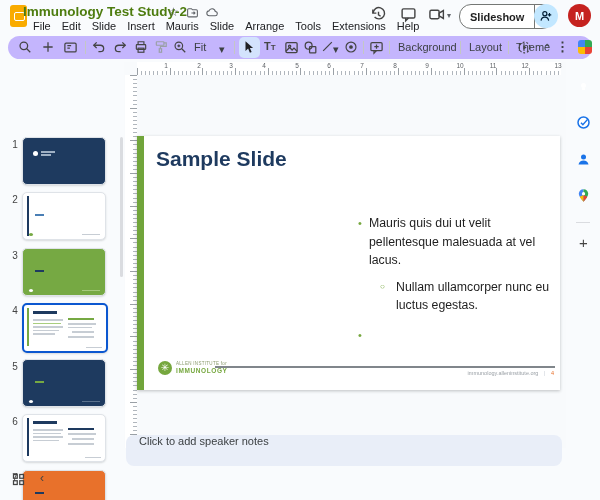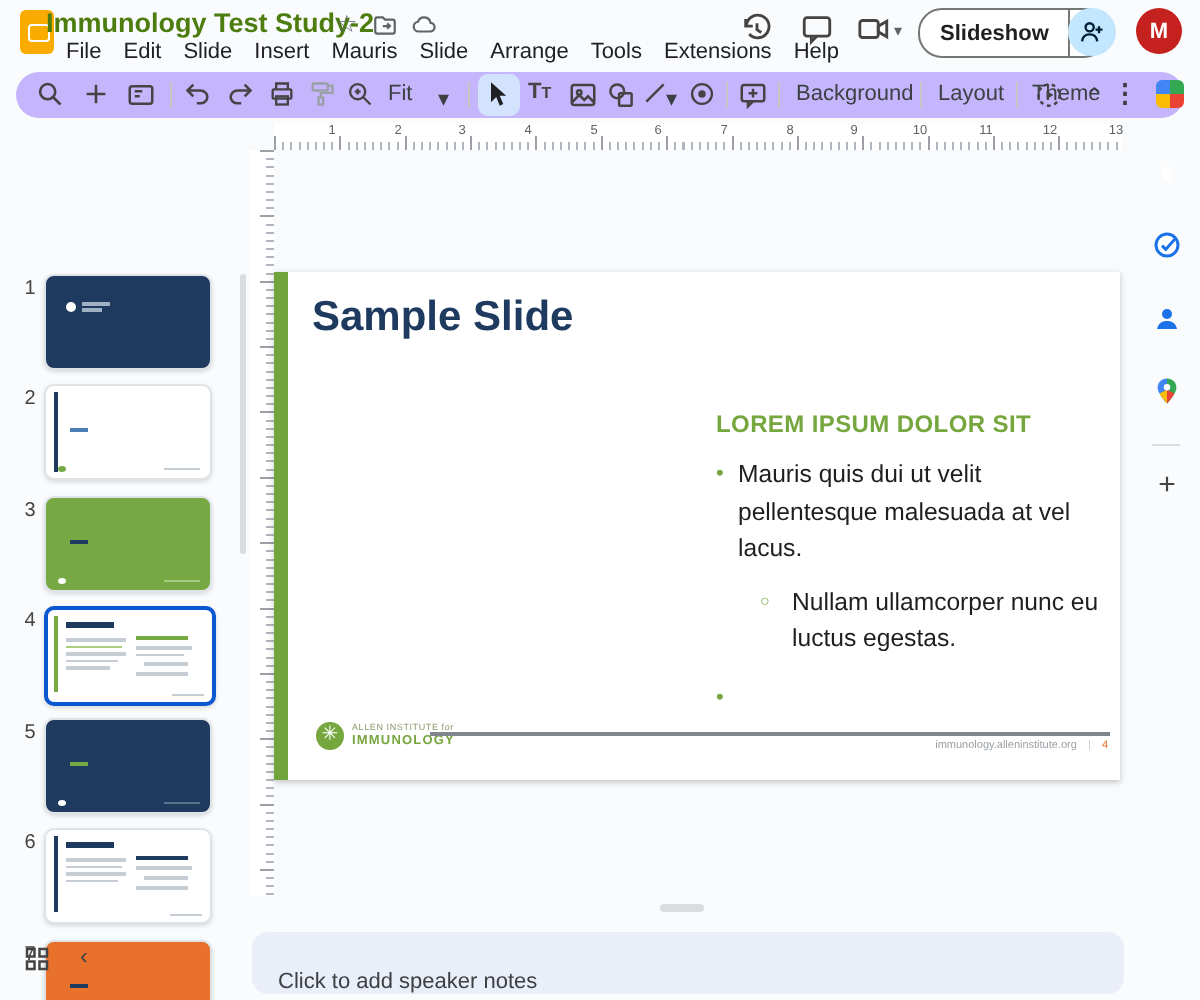--- a/index.html
+++ b/index.html
@@ -59,21 +59,21 @@
   .brow.sub .bmark{width:16px;font-size:8px;line-height:18.5px}
   .s-footer-line{position:absolute;left:78px;top:230px;width:340px;height:2px;background:#80868b}
   .flogo{position:absolute;left:21px;top:225px;width:14px;height:14px;border-radius:50%;background:#76a73e;color:#fff;font-size:10px;line-height:14px;text-align:center}
   .forg{position:absolute;left:39px;top:226px;line-height:1.1}
   .forg .l1{font-size:4.5px;color:#8a9a6d;letter-spacing:.3px}
   .forg .l2{font-size:6.5px;color:#76a73e;font-weight:bold;letter-spacing:.6px}
   .furl{position:absolute;right:6px;top:234px;font-size:5.5px;color:#9aa0a6}
   .furl .pg{color:#e8712b}
   
   .handle{position:absolute;left:330px;top:452px;width:22px;height:4px;border-radius:2px;background:#dadce0;cursor:row-resize}
-  .notes{position:absolute;left:126px;top:466px;width:436px;height:31px;border-radius:8px;background:#e9eef8;display:flex;align-items:flex-end;cursor:text}
+  .notes{position:absolute;left:126px;top:435px;width:436px;height:31px;border-radius:8px;background:#e9eef8;display:flex;align-items:flex-start;cursor:text}
   .notes span{margin-left:13px;font-size:11px;color:#3c4043}
   .notes-exp{position:absolute;left:584px;top:469px;font-size:11px;color:#5f6368;cursor:pointer}
   
   .rpanel{position:absolute;right:0;top:62px;width:34px;bottom:0;background:#f9fbfd}
   .rp-ico{position:absolute;left:10px;width:15px;height:15px;cursor:pointer}
   .rp-div{position:absolute;left:10px;width:14px;height:1px;background:#dadce0}
   .keep{background:#fbbc04;border-radius:3px;position:relative}
   .keep:before{content:"";position:absolute;left:5px;top:3.5px;width:5px;height:5px;border-radius:50%;background:#fff}
   .keep:after{content:"";position:absolute;left:6px;top:8.5px;width:3px;height:2.5px;background:#fff}
   .fsfoot-ico{position:absolute;color:#444;cursor:pointer}
@@ -373,21 +373,20 @@
     <span class="ticks2"></span>
   </div>
 
   <div class="slide">
     <div class="slide-bar"></div>
     <div class="s-title">Sample Slide</div>
 
 
 
     <div class="rcol">
-      <div class="r-head">LOREM IPSUM DOLOR SIT</div>
       <div class="brow">
         <span class="bmark">•</span>
         <span class="btxt">Mauris quis dui ut velit pellentesque malesuada at vel lacus.</span>
       </div>
       <div class="brow sub">
         <span class="bmark">○</span>
         <span class="btxt">Nullam ullamcorper nunc eu luctus egestas.</span>
       </div>
       <div class="brow" style="margin-top:11px">
         <span class="bmark">•</span>

